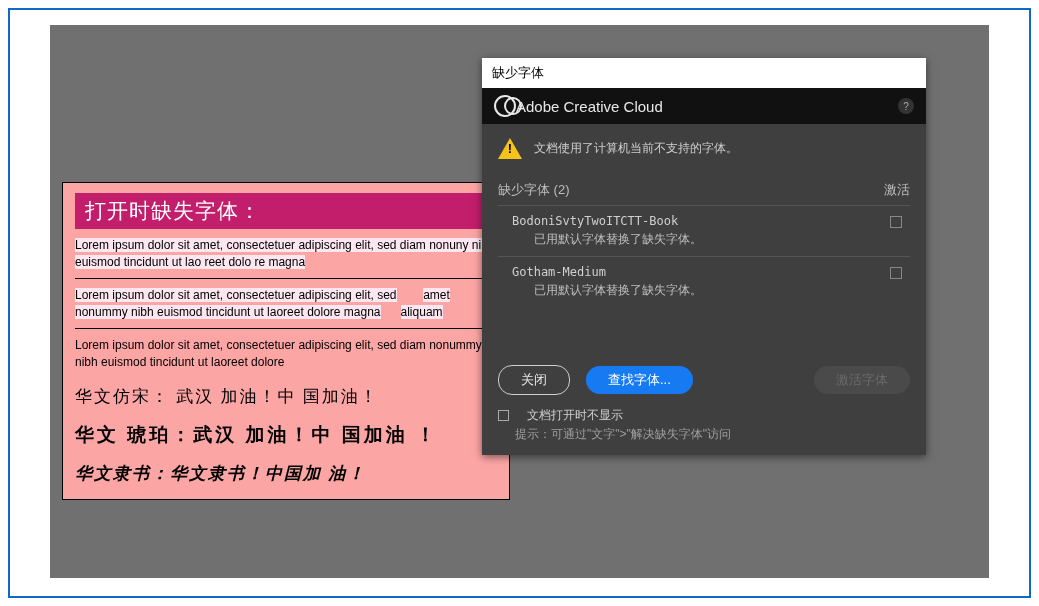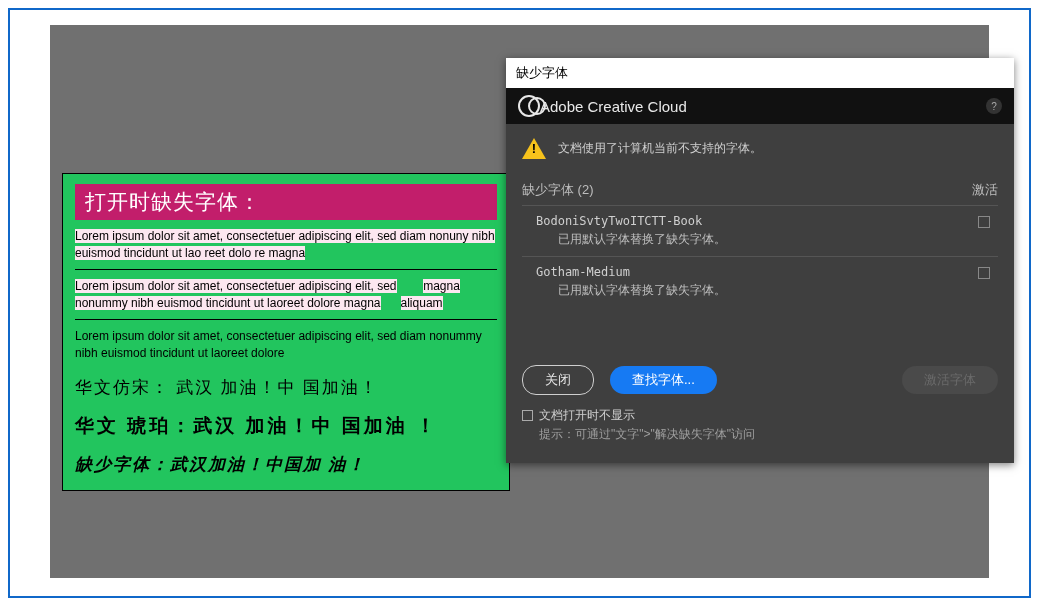--- a/index.html
+++ b/index.html
@@ -20,23 +20,23 @@
   .canvas {
     width: 100%;
     height: 100%;
     background: #707070;
     position: relative;
   }
   
   .doc {
     position: absolute;
     left: 12px;
-    top: 148px;
+    top: 157px;
     width: 448px;
-    background: #22c55e;
+    background: #fca5a5;
     border: 1px solid #000;
     padding: 10px 12px 14px 12px;
   }
   .doc-title-band {
     background: #c21e6b;
     color: #fff;
     font-size: 21px;
     padding: 4px 10px;
     font-family: "SimHei","Microsoft YaHei",sans-serif;
     letter-spacing: 1px;
@@ -56,23 +56,23 @@
     letter-spacing: 2px;
     white-space: nowrap;
   }
   .fangsong { font-family: "STFangsong","FangSong","SimSun",serif; }
   .hupo { font-family: "STHupo","SimHei",sans-serif; font-weight: 900; font-size: 19px; letter-spacing: 3px;}
   .lishu { font-family: "STLiti","LiSu","KaiTi",serif; font-style: italic; font-weight: 700; }
 
   
   .dialog {
     position: absolute;
-    left: 456px;
+    left: 432px;
     top: 33px;
-    width: 508px;
+    width: 444px;
     background: #3f3f3f;
     box-shadow: 0 2px 8px rgba(0,0,0,0.5);
     color: #cfcfcf;
     font-size: 12px;
   }
   .titlebar {
     background: #fff;
     color: #000;
     padding: 6px 10px;
     font-size: 13px;
@@ -105,21 +105,21 @@
     width: 16px; height: 16px;
     border-radius: 50%;
     background: #333;
     color: #aaa;
     font-size: 10px;
     display: flex;
     align-items: center;
     justify-content: center;
   }
   .body {
-    padding: 14px 16px 20px 16px;
+    padding: 14px 16px 12px 16px;
   }
   .warn-row {
     display: flex;
     align-items: center;
     gap: 12px;
     margin-bottom: 22px;
   }
   .warn-tri {
     width: 0; height: 0;
     border-left: 12px solid transparent;
@@ -198,21 +198,21 @@
     background: #4a4a4a;
     color: #6a6a6a;
     border: none;
     cursor: default;
   }
   .footer {
     margin-top: 12px;
   }
   .footer-row {
     display: flex;
-    gap: 6px;
+    gap: 18px;
     align-items: center;
     font-size: 12px;
     color: #cfcfcf;
   }
   .cb {
     width: 11px; height: 11px;
     border: 1px solid #aaa;
     display: inline-block;
   }
   .hint {
@@ -232,33 +232,33 @@
       <div class="doc-title-band">打开时缺失字体：</div>
 
       <div class="para">
         <span class="hl">Lorem ipsum dolor sit amet,    consectetuer adipiscing elit, sed diam nonuny nibh euismod tincidunt ut lao      reet dolo re magna</span>
       </div>
       <div class="hr"></div>
 
       <div class="para">
         <span class="hl">Lorem ipsum dolor sit amet, consectetuer adipiscing elit, sed</span>
         &nbsp;&nbsp;&nbsp;&nbsp;&nbsp;&nbsp;
-        <span class="hl">magna</span>
+        <span class="hl">amet</span>
         <span class="hl">nonummy nibh euismod tincidunt ut laoreet dolore magna</span>
         &nbsp;&nbsp;&nbsp;&nbsp;
         <span class="hl">aliquam</span>
       </div>
       <div class="hr"></div>
 
       <div class="para">Lorem ipsum dolor sit amet, consectetuer adipiscing elit, sed diam nonummy nibh euismod tincidunt ut laoreet dolore</div>
 
       <div class="cn-lines">
         <div class="cn-line fangsong">华文仿宋：  武汉 加油！中 国加油！</div>
         <div class="cn-line hupo">华文 琥珀：武汉 加油！中 国加油 ！</div>
-        <div class="cn-line lishu">缺少字体：武汉加油！中国加 油！</div>
+        <div class="cn-line lishu">华文隶书：华文隶书！中国加 油！</div>
       </div>
     </div>
 
     <div class="dialog">
       <div class="titlebar">缺少字体</div>
 
       <div class="cc-bar">
         <span class="cc-logo"></span>
         <span>Adobe Creative Cloud</span>
         <span class="help-dot">?</span>

